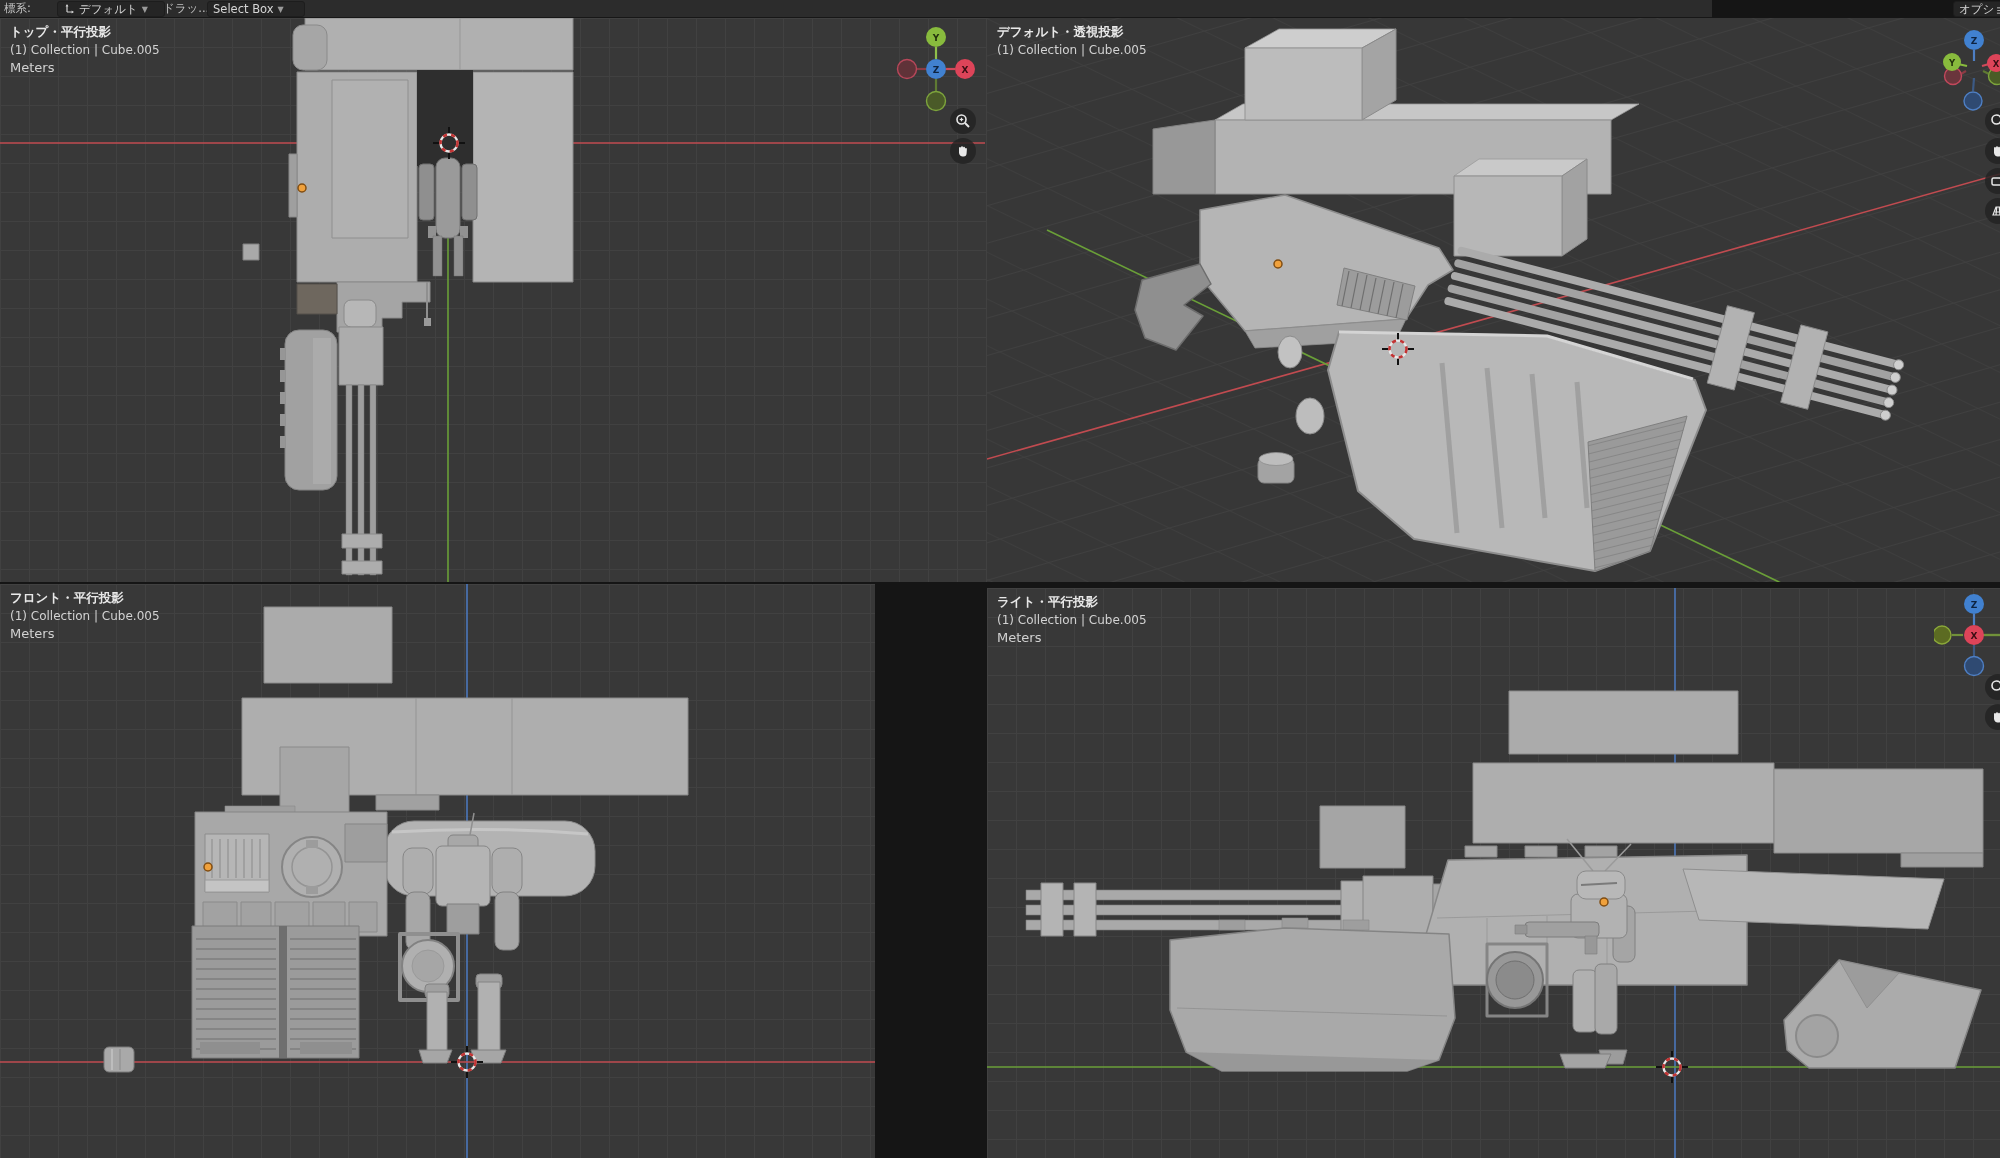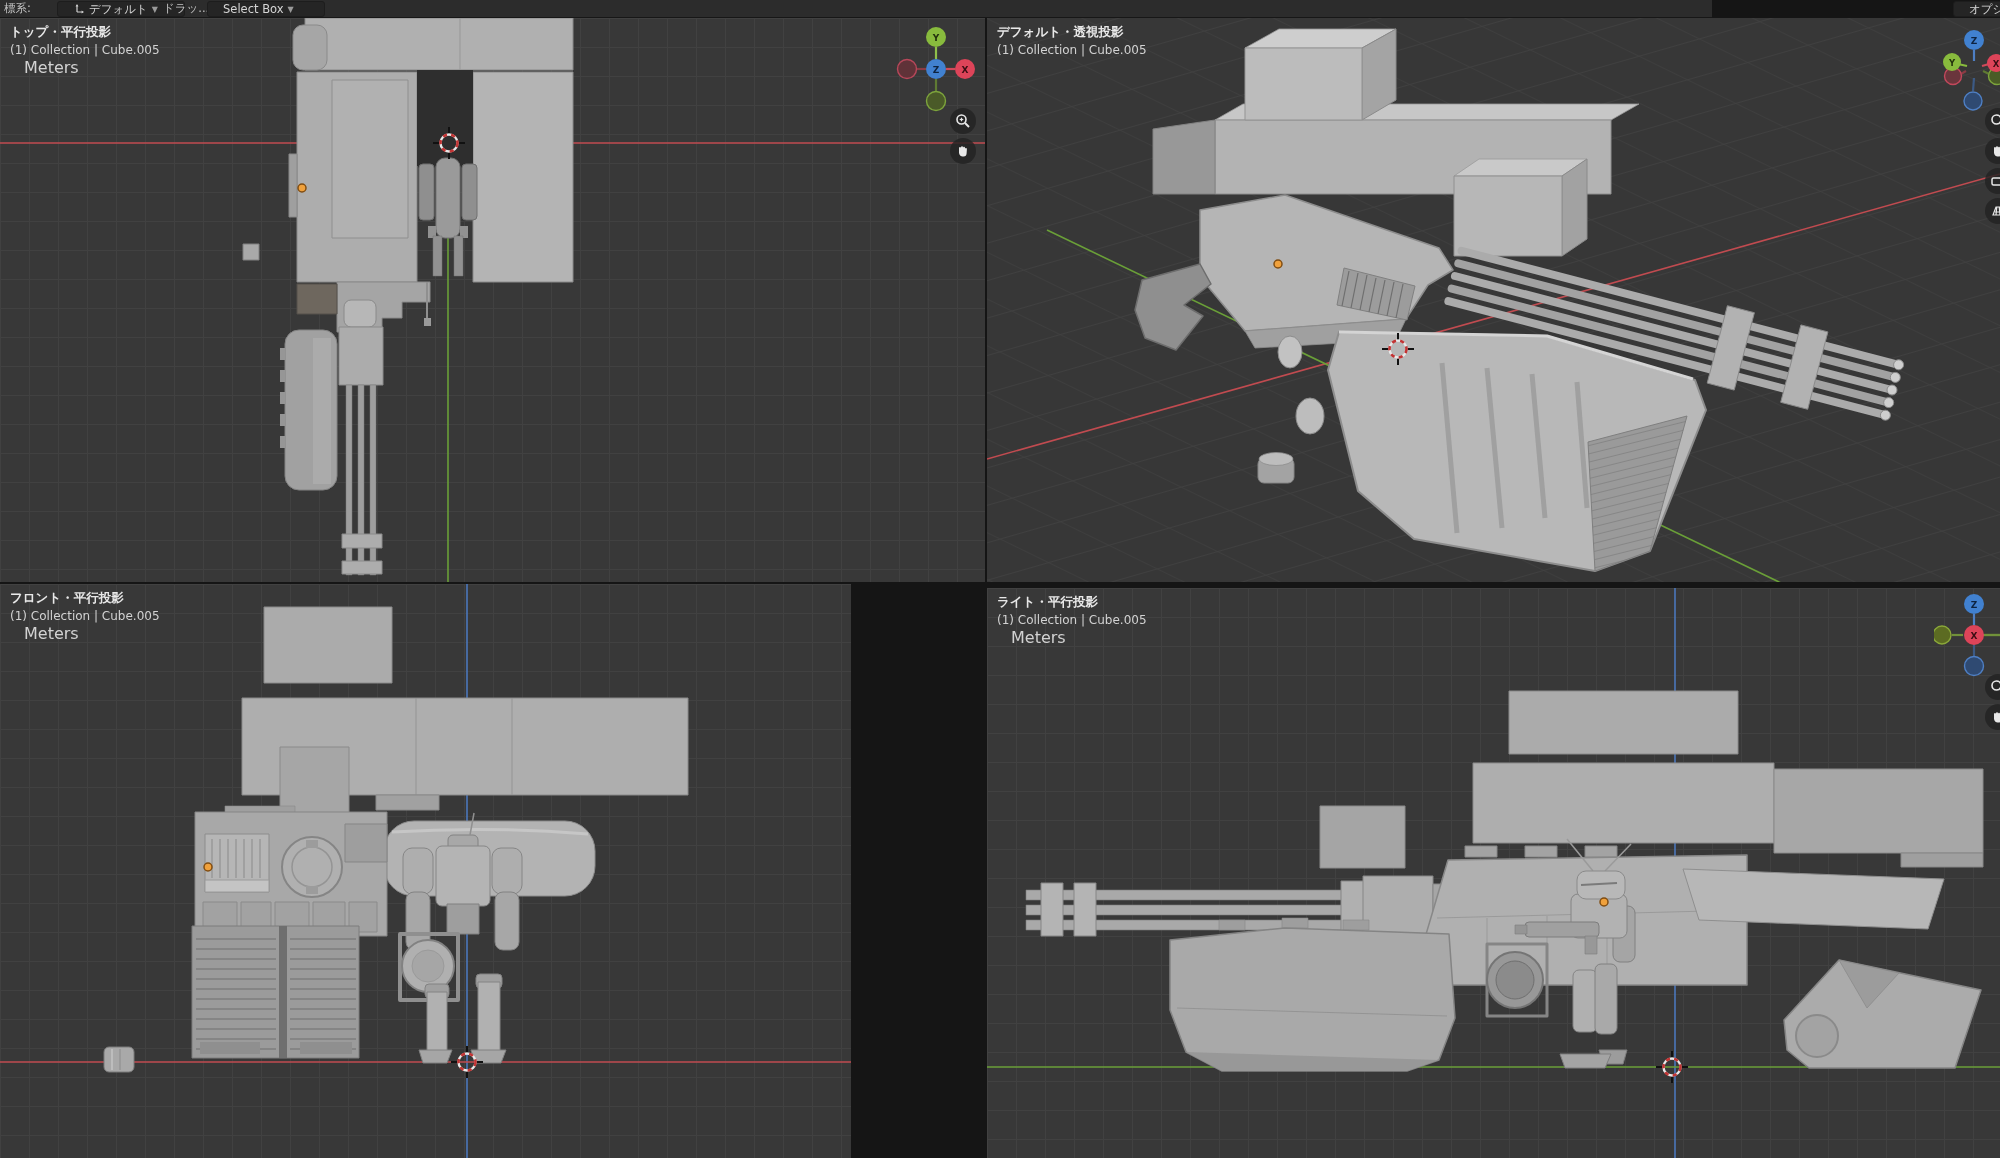--- a/index.html
+++ b/index.html
@@ -4,34 +4,34 @@
 <style>
   html,body{margin:0;padding:0;background:#151515;}
   body{width:2000px;height:1158px;position:relative;overflow:hidden;
        font-family:"DejaVu Sans","Liberation Sans",sans-serif;
        -webkit-font-smoothing:antialiased;}
   
   #toolbar{position:absolute;left:0;top:0;width:1712px;height:17px;background:#2c2c2c;
            border-bottom:1px solid #171717;z-index:50;}
   .tb-label{position:absolute;top:1px;font-size:11.5px;color:#c3c3c3;line-height:15px;}
   .tb-widget{position:absolute;top:1px;height:14px;background:#252525;border:1px solid #1d1d1d;
-             border-radius:3px;display:flex;align-items:center;gap:4px;padding:0 15px;
+             border-radius:3px;display:flex;align-items:center;gap:4px;padding:0 5px;
              color:#d6d6d6;font-size:11.5px;line-height:13px;white-space:nowrap;overflow:hidden;}
   .tb-chevron{color:#9a9a9a;font-size:8px;}
   
   .vp{position:absolute;background:#383838;overflow:hidden;}
   .vp.ortho{background-color:#383838;
      background-image:linear-gradient(to right,#414141 1px,transparent 1px),
                       linear-gradient(to bottom,#414141 1px,transparent 1px);
-     background-size:29px 29px;}
+     background-size:29px 29px;padding-left:24px;}
   .scene{position:absolute;left:0;top:0;}
   .vp-label{position:absolute;left:10px;top:5px;z-index:10;pointer-events:none;}
   .vp-label .t1{font-size:12.5px;font-weight:bold;color:#e8e8e8;line-height:18px;}
   .vp-label .t2{font-size:12px;color:#d2d2d2;line-height:18px;}
-  .vp-label .t3{font-size:16px;color:#d2d2d2;line-height:18px;margin-left:14px;}
+  .vp-label .t3{font-size:13px;color:#d2d2d2;line-height:18px;}
   .gizmo{position:absolute;z-index:12;}
   .gizmo text{font-weight:bold;}
   .nav-btn{position:absolute;width:26px;height:26px;border-radius:50%;
            background:rgba(34,34,34,.82);display:flex;align-items:center;
            justify-content:center;z-index:12;}
 </style>
 </head>
 <body>
 
 <div id="toolbar">

